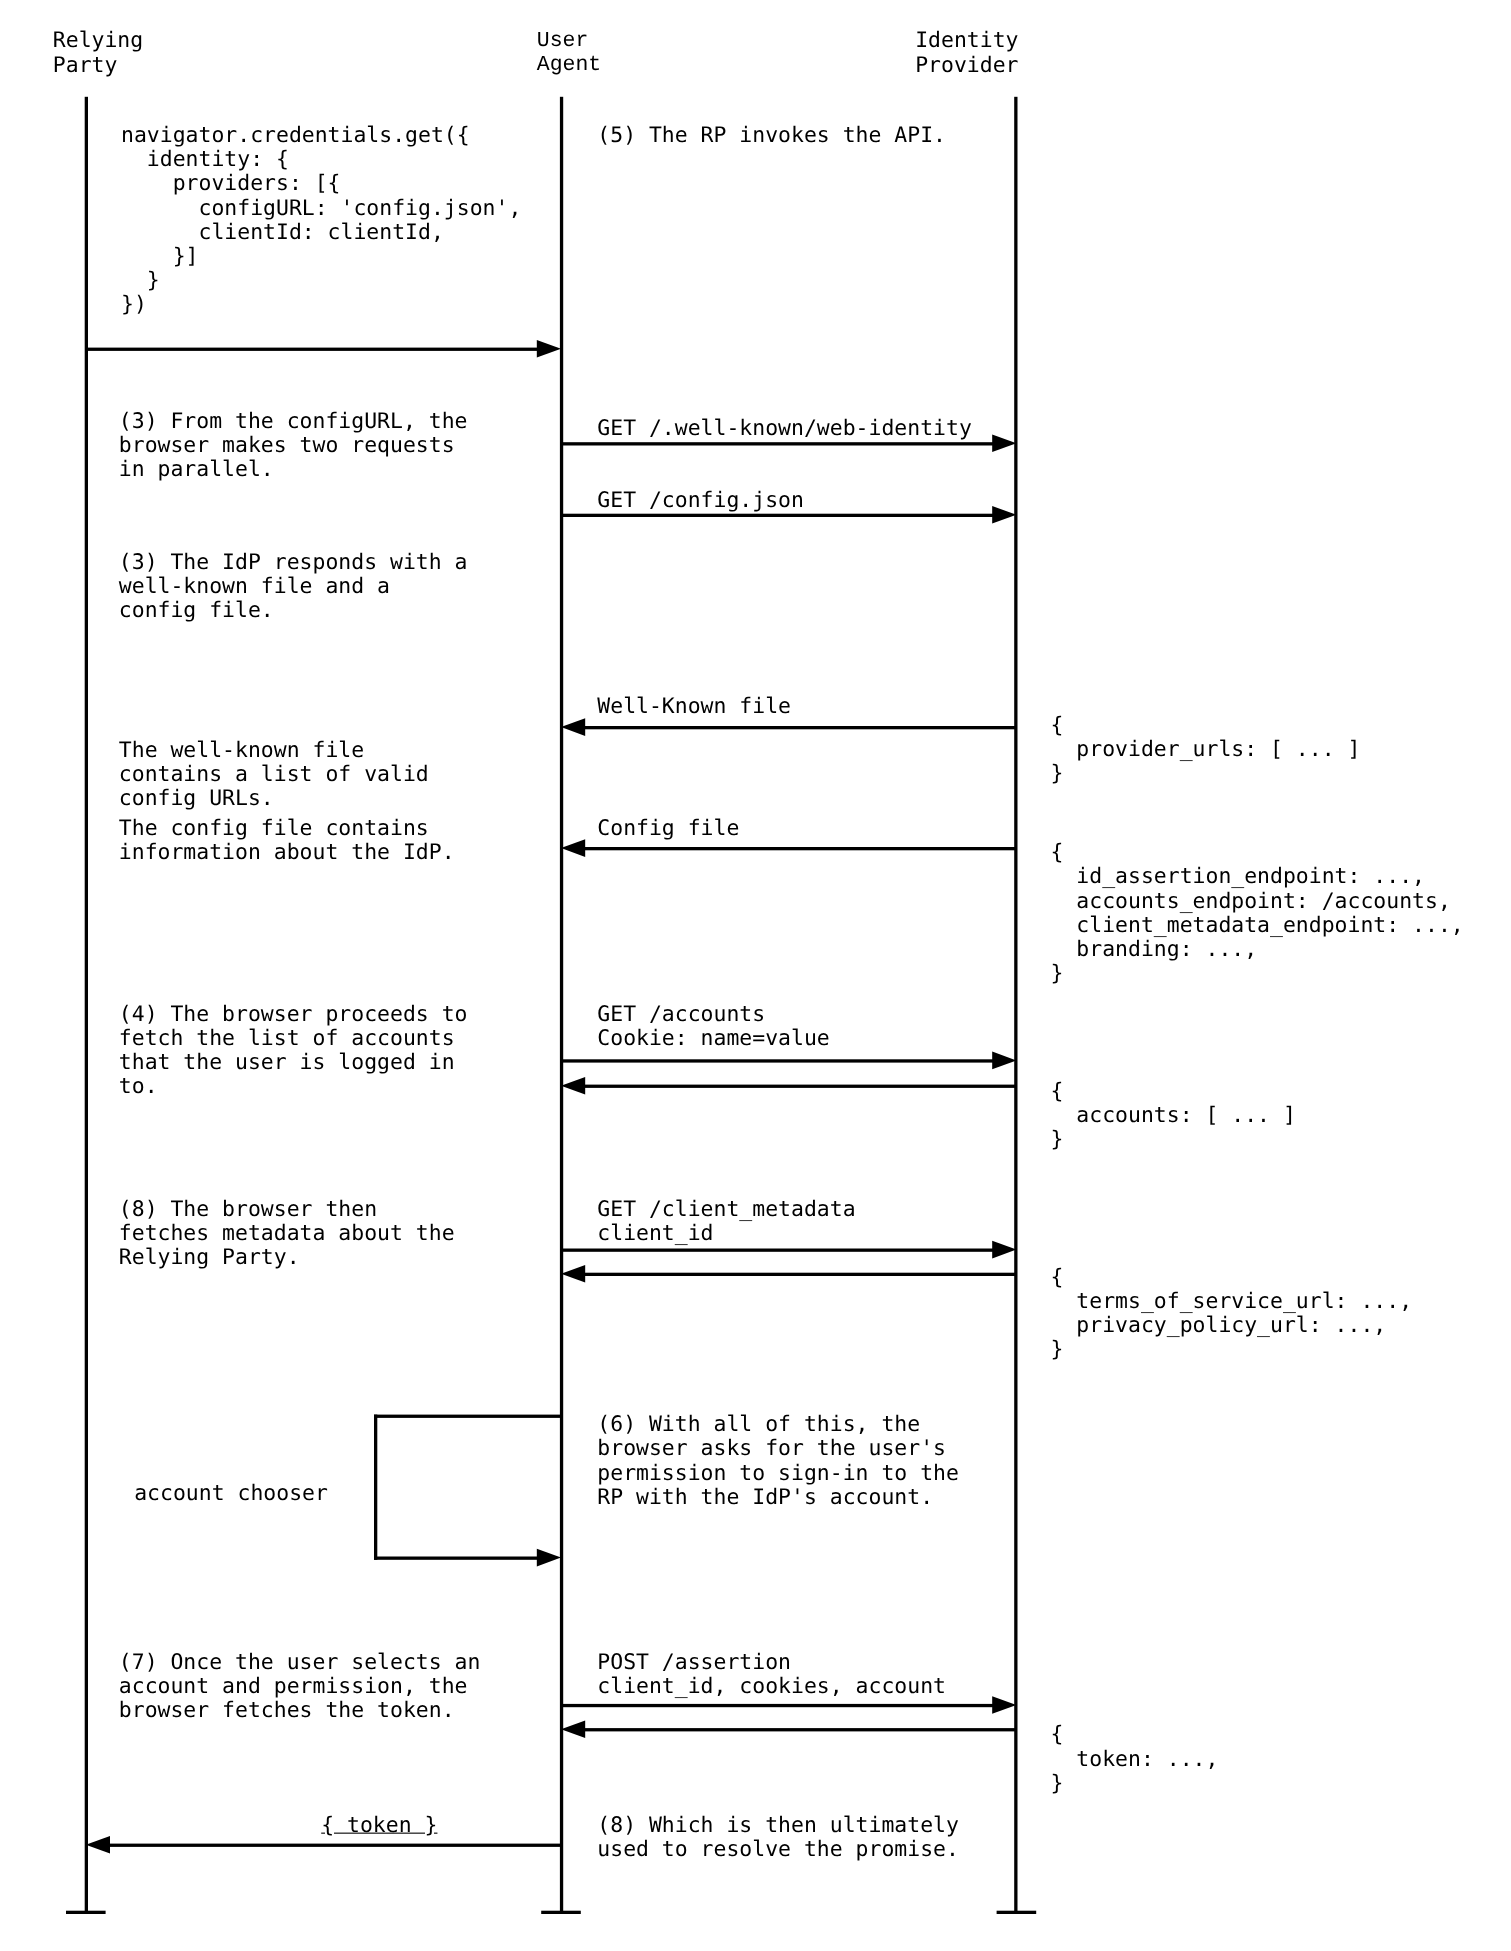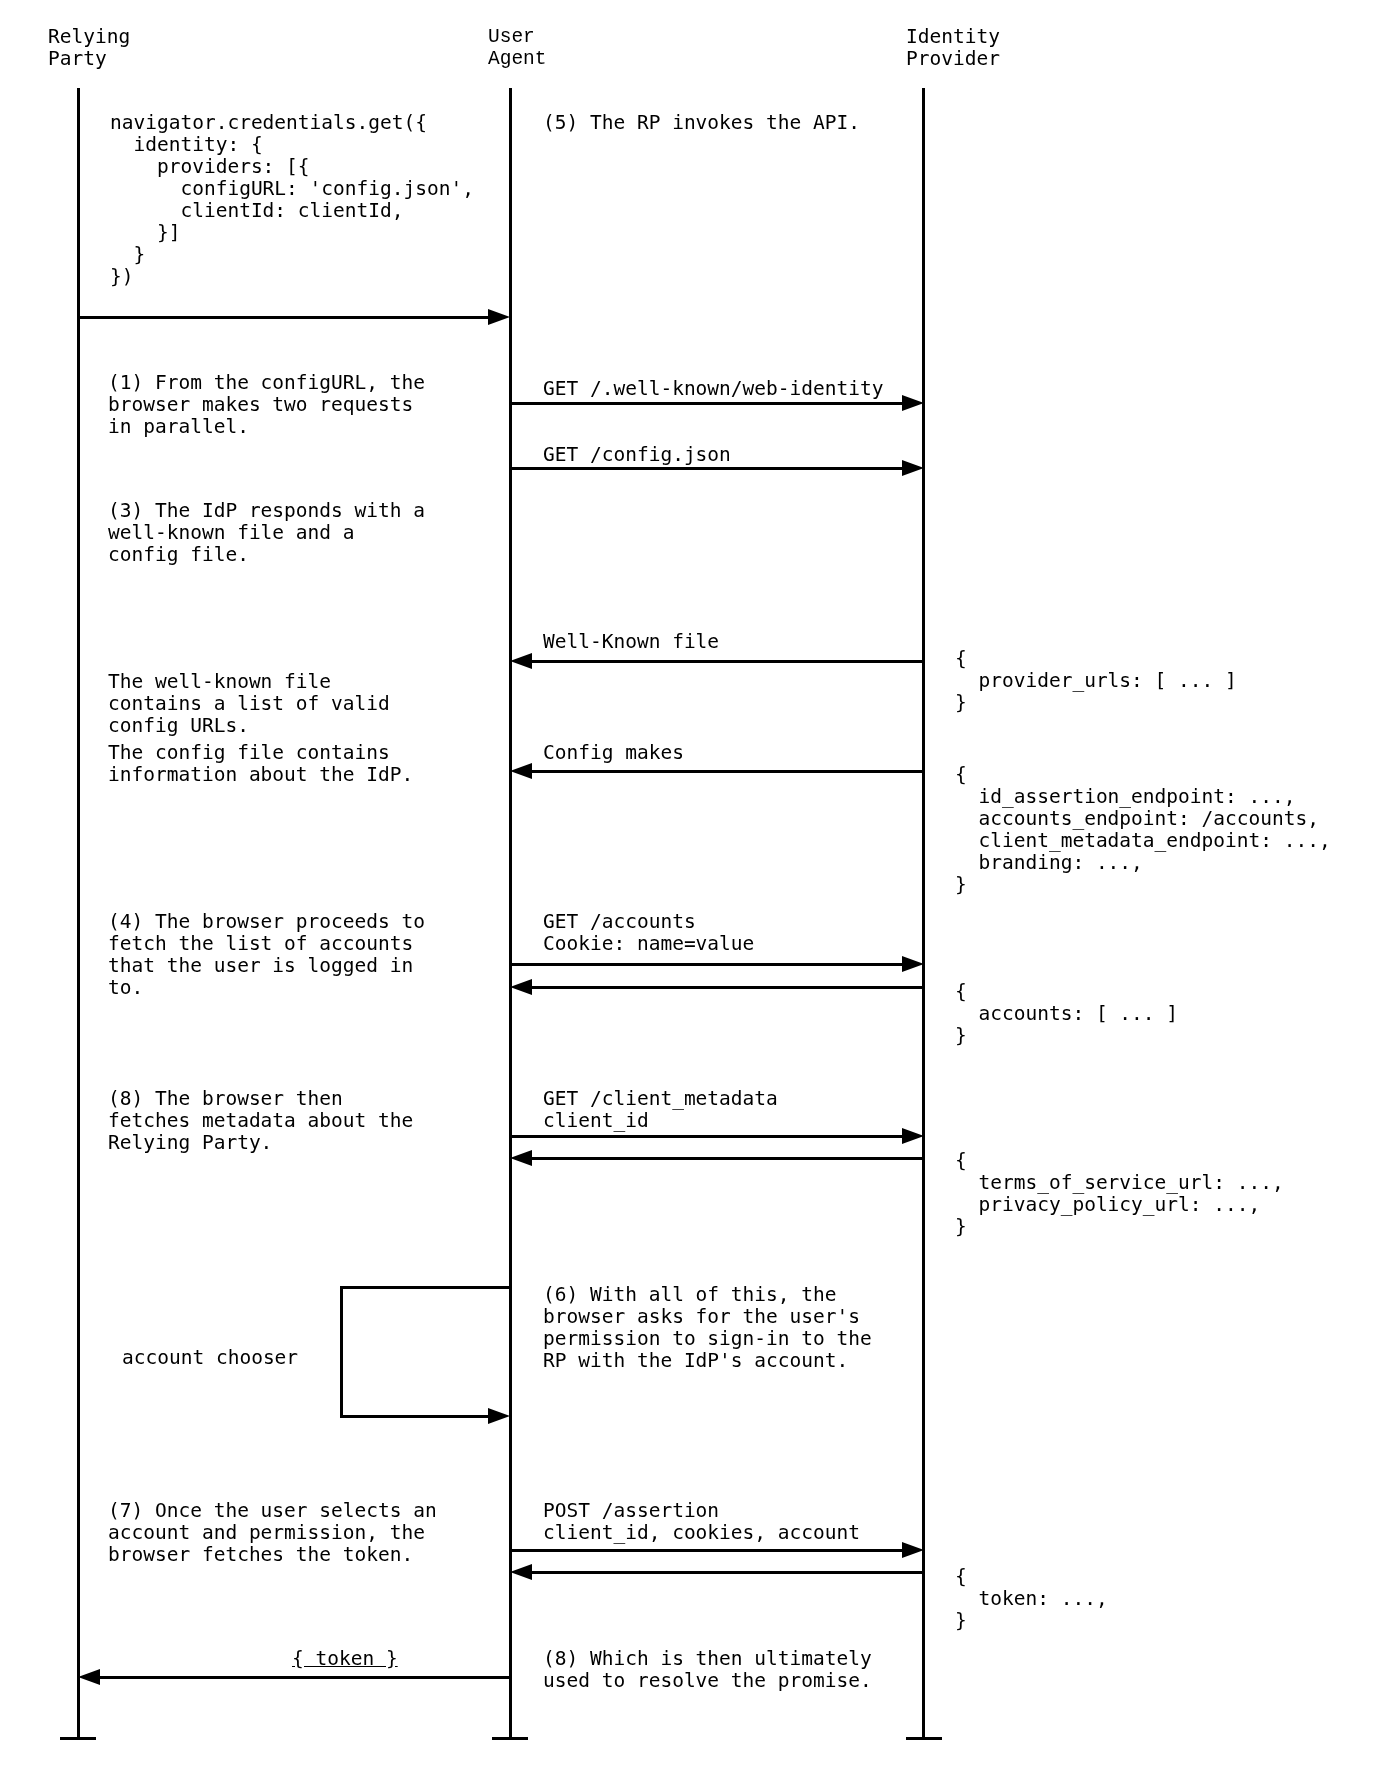--- a/index.html
+++ b/index.html
@@ -47,21 +47,21 @@
 </style>
 </head>
 <body>
 
 <div class="canvas">
 
   <div class="t" style="left:48px;top:26px;">Relying
 Party</div>
   <div class="t" style="left:488px;top:26px;font-family:Liberation Mono, monospace;">User
 Agent</div>
-  <div class="t" style="left:906px;top:26px;text-align:right;">Identity
+  <div class="t" style="left:832px;top:26px;text-align:right;">Identity
 Provider</div>
 
   <div class="lifeline" style="left:77px;top:88px;height:1652px;"></div>
   <div class="lifeline" style="left:509px;top:88px;height:1652px;"></div>
   <div class="lifeline" style="left:922px;top:88px;height:1652px;"></div>
 
   <div class="foot" style="left:60px;top:1737px;"></div>
   <div class="foot" style="left:492px;top:1737px;"></div>
   <div class="foot" style="left:906px;top:1737px;"></div>
 
@@ -72,21 +72,21 @@
       clientId: clientId,
     }]
   }
 })</div>
   <div class="t" style="left:543px;top:112px;">(5) The RP invokes the API.</div>
   <div class="arrow" style="left:78px;top:307px;width:432px;">
     <div class="shaft" style="left:0;width:412px;"></div>
       <div class="head-r"></div>
   </div>
 
-  <div class="t" style="left:108px;top:372px;">(1) From the configURL, the
+  <div class="t" style="left:108px;top:372px;">(3) From the configURL, the
 browser makes two requests
 in parallel.</div>
   <div class="t" style="left:543px;top:378px;">GET /.well-known/web-identity</div>
   <div class="arrow" style="left:510px;top:393px;width:414px;">
     <div class="shaft" style="left:0;width:394px;"></div>
       <div class="head-r"></div>
   </div>
   <div class="t" style="left:543px;top:444px;">GET /config.json</div>
   <div class="arrow" style="left:510px;top:458px;width:414px;">
     <div class="shaft" style="left:0;width:394px;"></div>
@@ -104,21 +104,21 @@
   <div class="arrow" style="left:510px;top:651px;width:414px;">
     <div class="shaft" style="left:20px;width:394px;"></div>
       <div class="head-l"></div>
   </div>
   <div class="t" style="left:955px;top:648px;">{
   provider_urls: [ ... ]
 }</div>
 
   <div class="t" style="left:108px;top:742px;">The config file contains
 information about the IdP.</div>
-  <div class="t" style="left:543px;top:742px;">Config makes</div>
+  <div class="t" style="left:543px;top:742px;">Config file</div>
   <div class="arrow" style="left:510px;top:761px;width:414px;">
     <div class="shaft" style="left:20px;width:394px;"></div>
       <div class="head-l"></div>
   </div>
   <div class="t" style="left:955px;top:764px;">{
   id_assertion_endpoint: ...,
   accounts_endpoint: /accounts,
   client_metadata_endpoint: ...,
   branding: ...,
 }</div>

